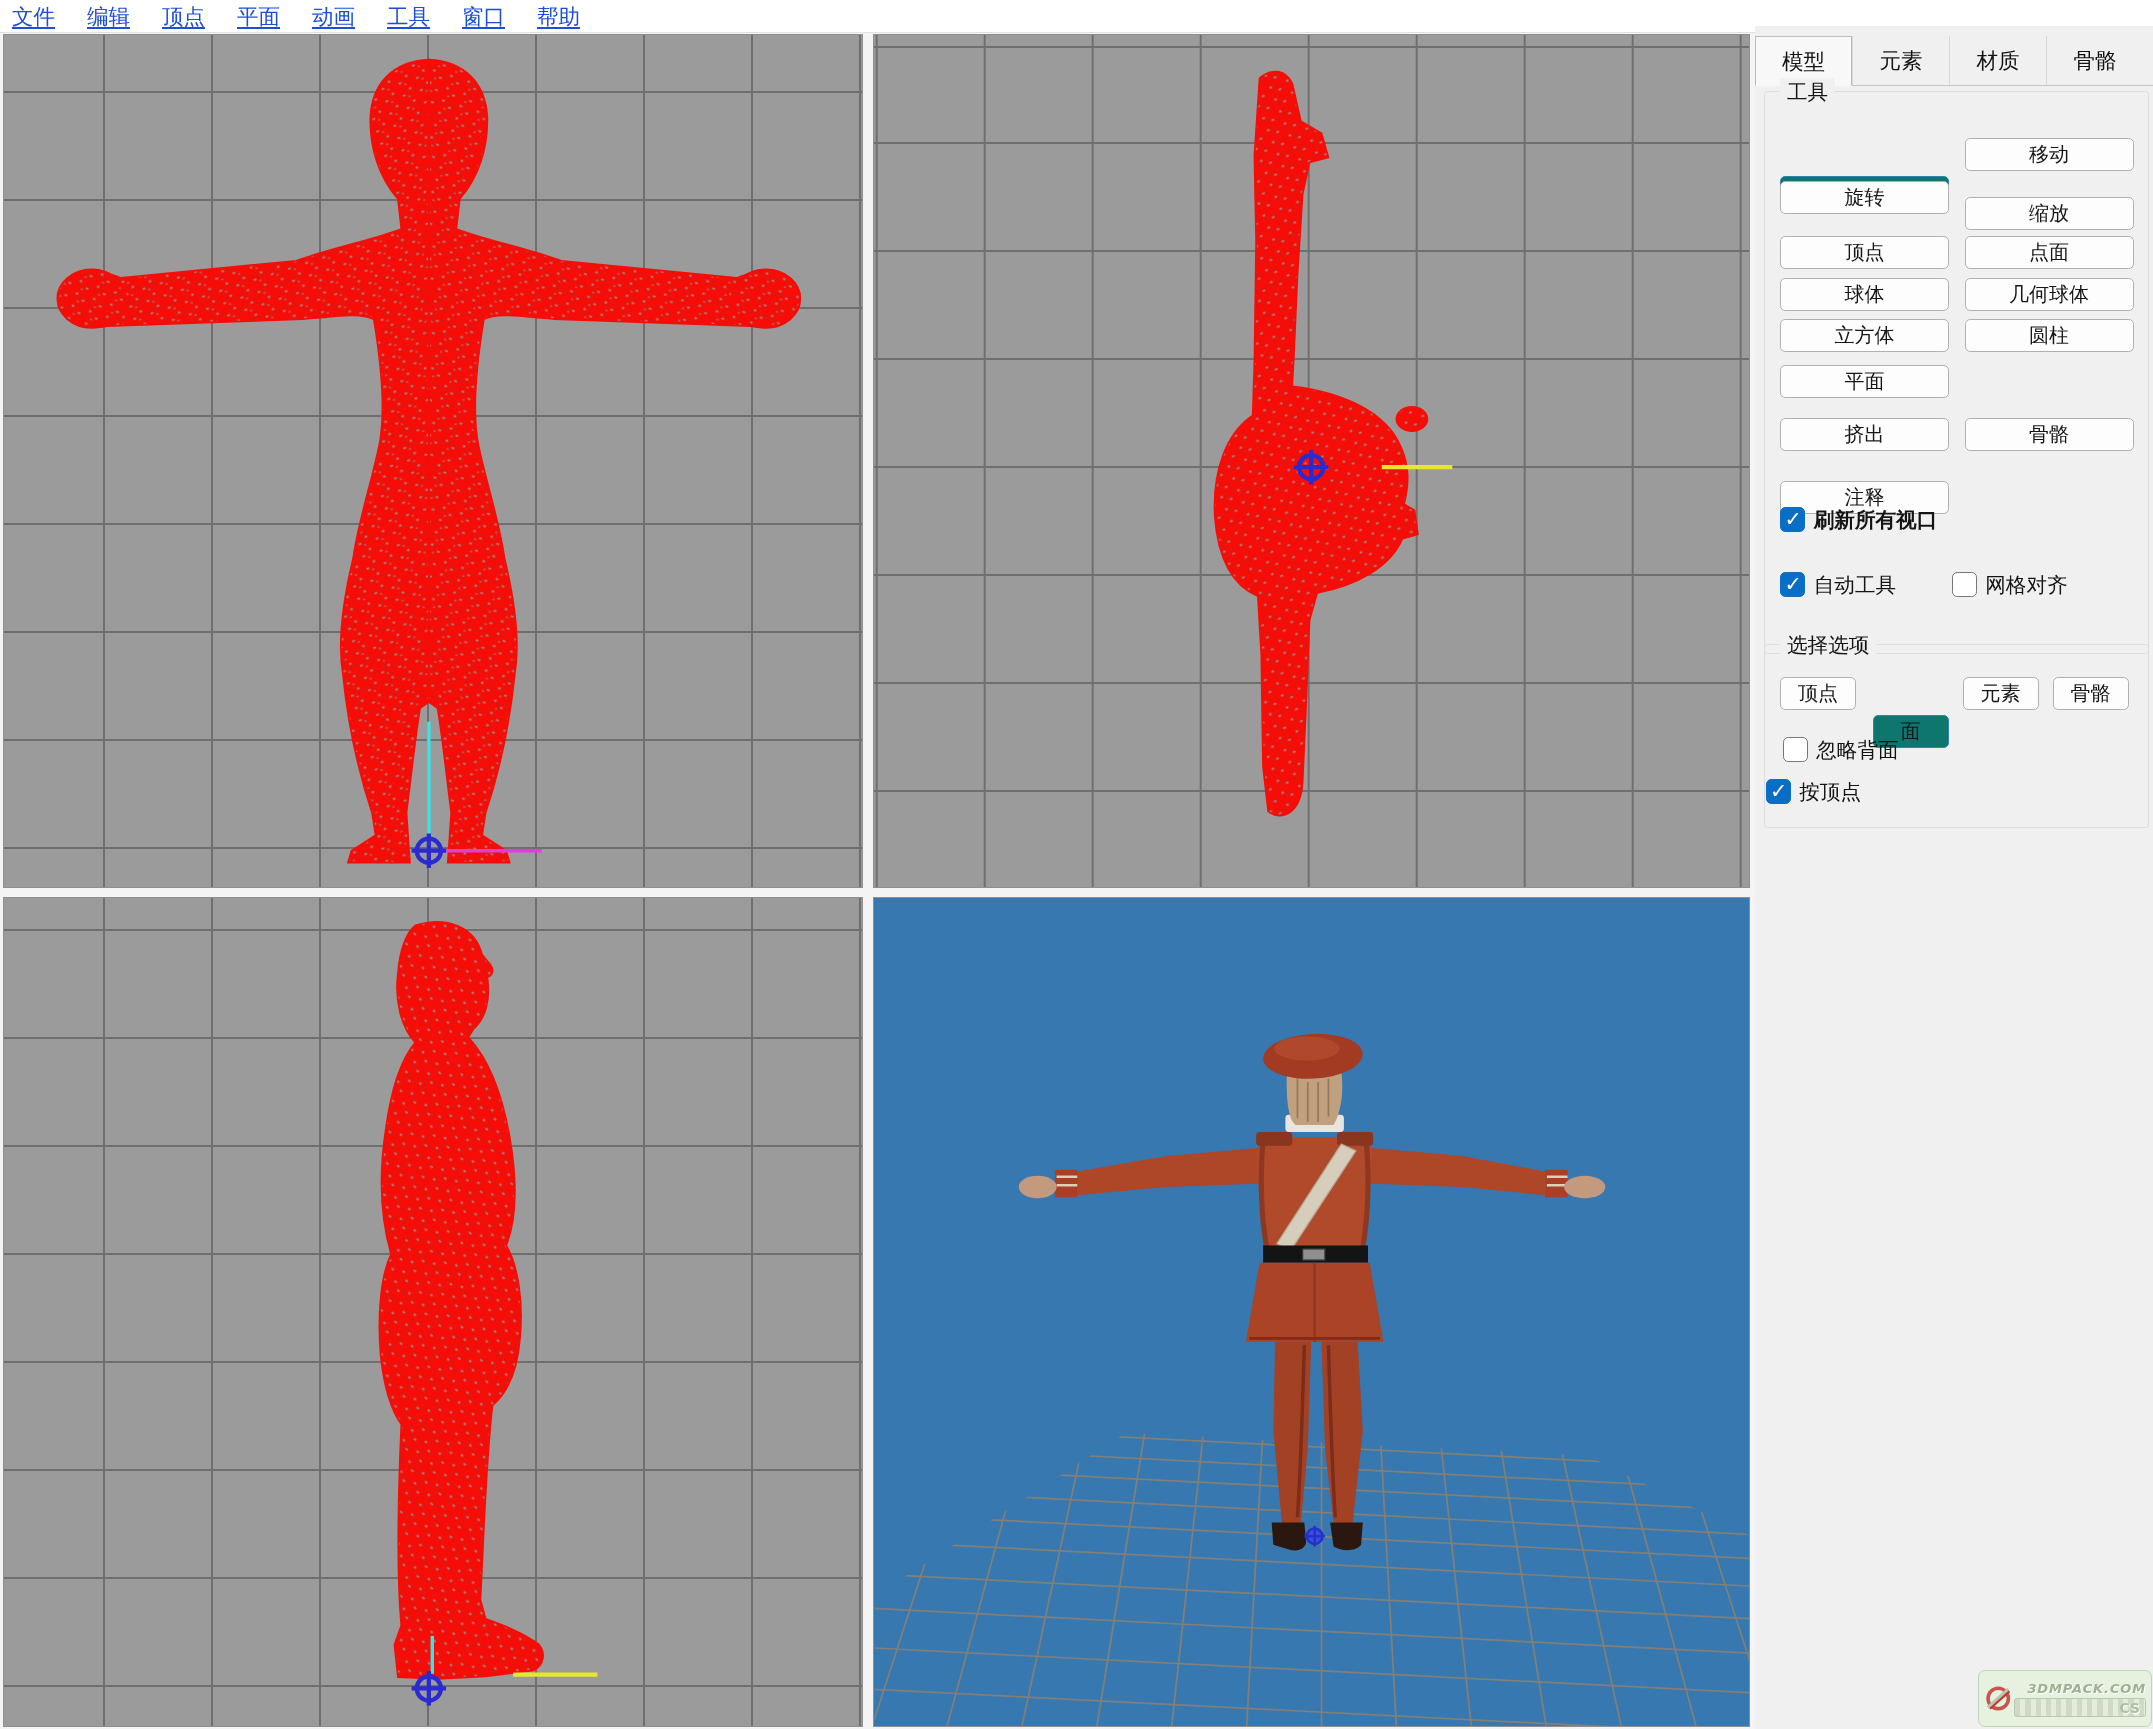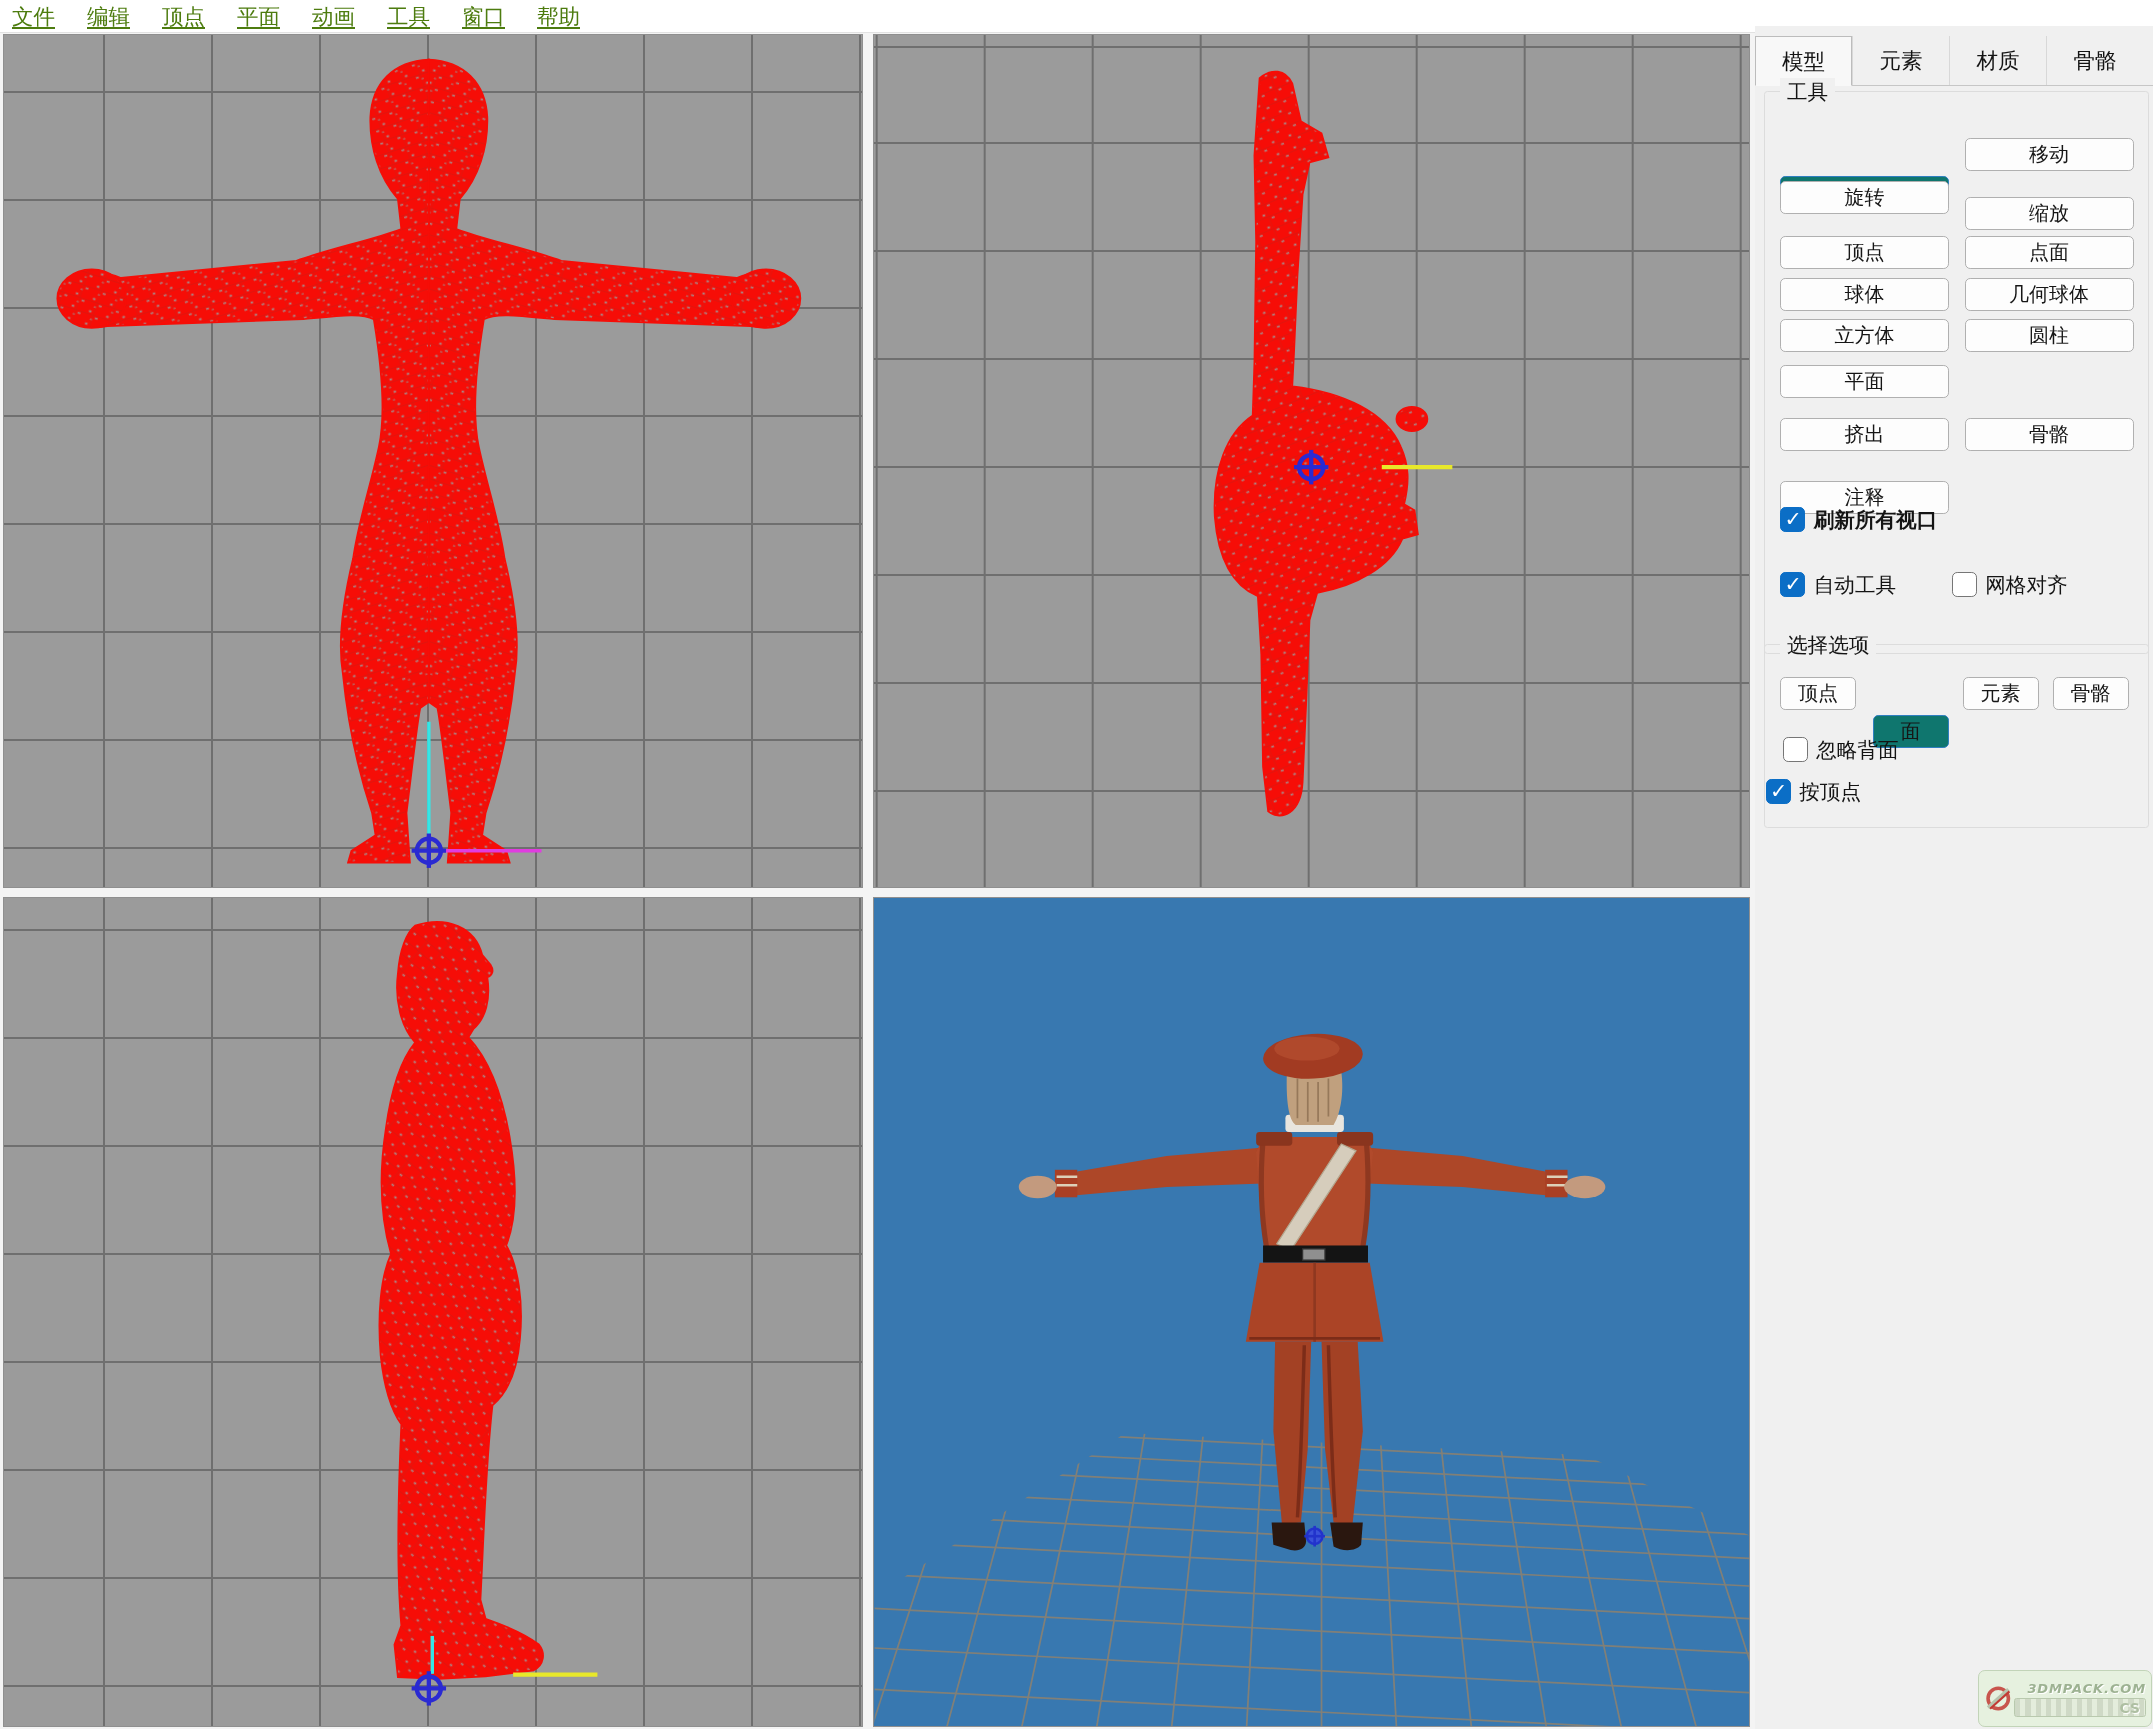--- a/index.html
+++ b/index.html
@@ -3,21 +3,21 @@
 <meta charset="utf-8">
 <style>
   * { margin:0; padding:0; box-sizing:border-box; }
   body { background:#ddd; font-family:"DejaVu Sans","Liberation Sans",sans-serif; }
   #app { position:relative; width:2154px; height:1729px; background:#f4f4f4; overflow:hidden; }
 
   
   #menubar { position:absolute; left:0; top:0; width:100%; height:33px; background:#ffffff;
              border-bottom:0.9px solid #e2e2e2; display:flex; align-items:center; gap:32px;
              padding-left:12px; }
-  .menu-item { font-size:21.5px; color:#4d7c0f; text-decoration:underline; text-underline-offset:3.4px;
+  .menu-item { font-size:21.5px; color:#1d4ed8; text-decoration:underline; text-underline-offset:3.4px;
                cursor:default; white-space:nowrap; }
 
   
   .vp { position:absolute; border:0.9px solid #8f8f8f; overflow:hidden; }
   .vp.gray { background-color:#9b9b9b;
     background-image:
       repeating-linear-gradient(90deg,#6f6f6f 0 1.7px,transparent 1.7px 108px),
       repeating-linear-gradient(180deg,#6f6f6f 0 1.7px,transparent 1.7px 108px); }
   #vp-tl { left:2.6px;    top:34px;   width:860px; height:854px; background-position:99px 0,0 56px; }
   #vp-tr { left:873px; top:34px;   width:877px; height:854px; background-position:1.7px 0,0 107px; }

